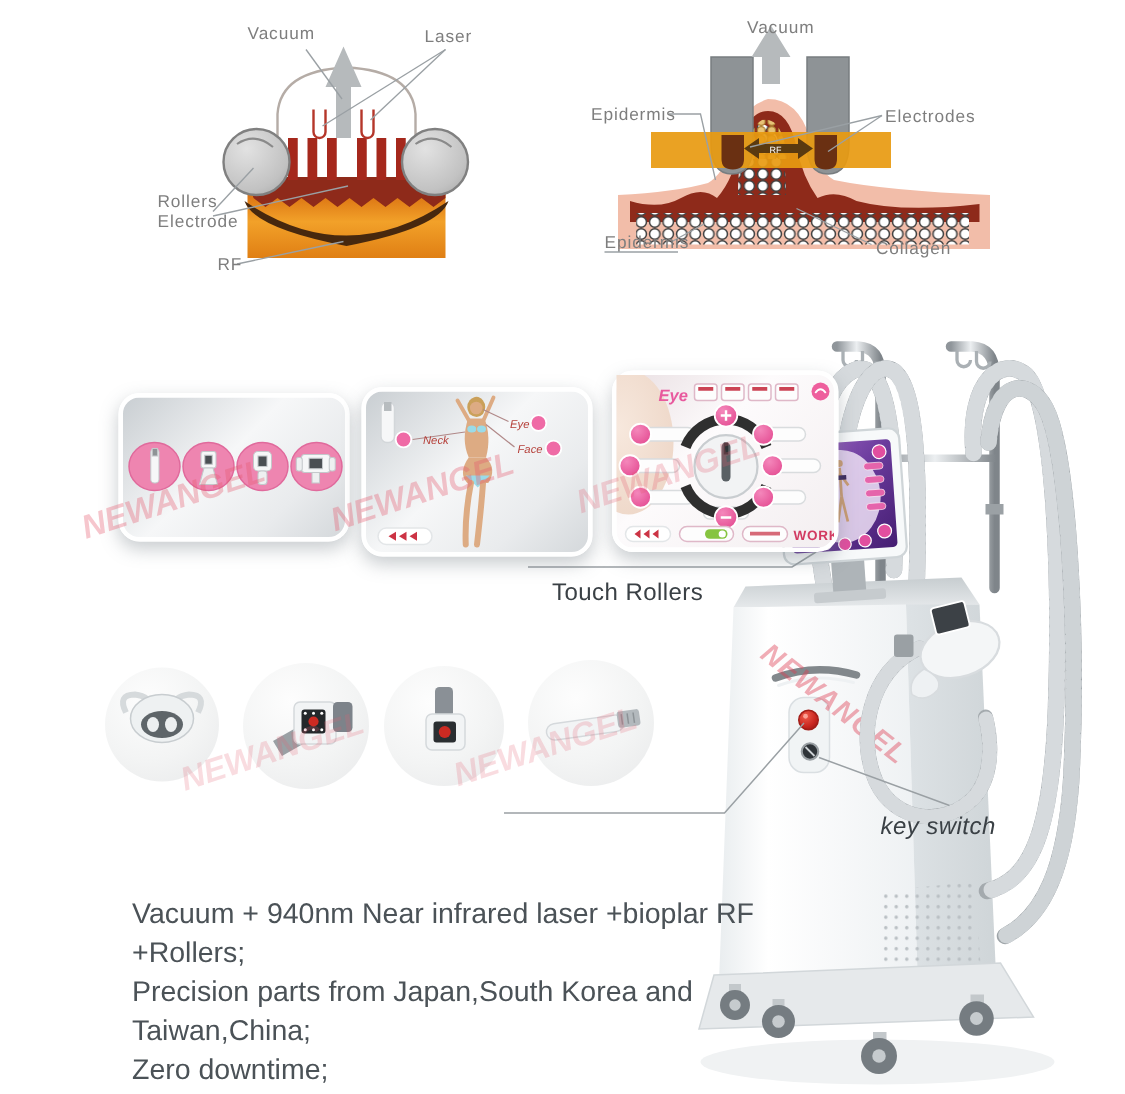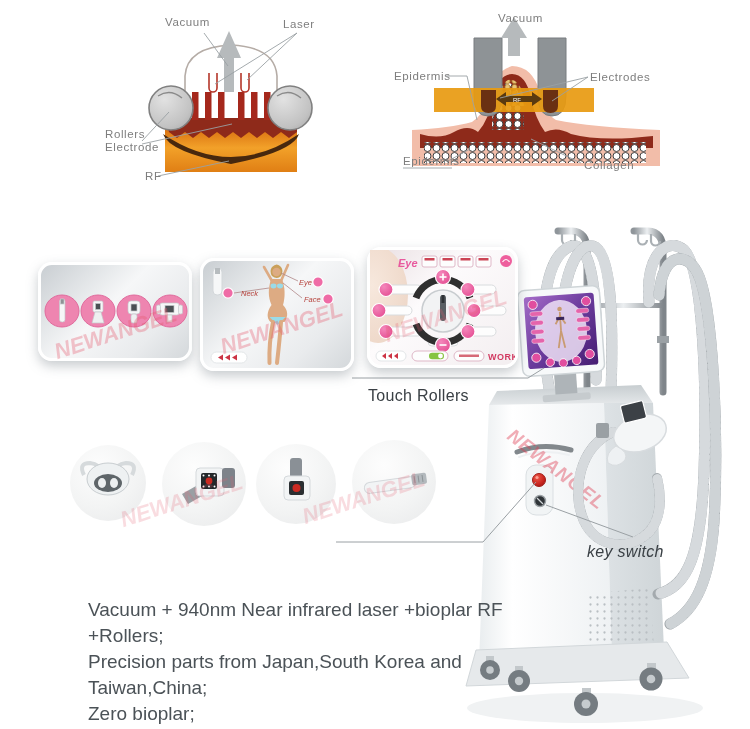--- a/index.html
+++ b/index.html
@@ -5,21 +5,21 @@
   html,body{margin:0;padding:0;background:#fff;}
   #canvas{position:relative;width:750px;height:729px;background:#fff;overflow:hidden;
           font-family:"Liberation Sans",sans-serif;}
   .abs{position:absolute;}
   svg text{font-family:"Liberation Sans",sans-serif;}
   
 
   
   .panel{position:absolute;border-radius:14px;border:3px solid #fff;
          background:linear-gradient(135deg,#c9ced2 0%,#f6f7f8 45%,#e9ebed 75%,#d4d8db 100%);
-         box-shadow:0 5px 12px rgba(110,120,130,.38);}
+         box-shadow:0 5px 12px rgba(110,120,130,.38);margin-left:41px;}
   
   .photo-circle{position:absolute;border-radius:50%;
       background:radial-gradient(circle at 38% 30%,#fdfdfd 0%,#f3f4f4 55%,#e8e9ea 100%);}
   
   .callout{position:absolute;color:#3a4045;font-size:16px;letter-spacing:.3px;}
   
   .features{position:absolute;left:88px;top:597px;width:420px;color:#4b5257;
             font-size:19px;line-height:26px;}
   
   .wm{position:absolute;font-style:italic;font-weight:bold;font-size:22px;
@@ -510,16 +510,16 @@
   <div class="wm" style="left:382px;top:303px;color:rgba(228,88,108,.25);">NEWANGEL</div>
   <div class="wm faint" style="left:118px;top:488px;">NEWANGEL</div>
   <div class="wm faint" style="left:300px;top:485px;">NEWANGEL</div>
 
   <div class="callout" style="left:368px;top:387px;">Touch Rollers</div>
   <div class="callout" style="left:587px;top:543px;font-style:italic;">key switch</div>
 
   <div class="features">
     <div>Vacuum + 940nm Near infrared laser +bioplar RF +Rollers;</div>
     <div>Precision parts from Japan,South Korea and Taiwan,China;</div>
-    <div>Zero bioplar;</div>
+    <div>Zero downtime;</div>
   </div>
 
 </div>
 
 </body></html>

